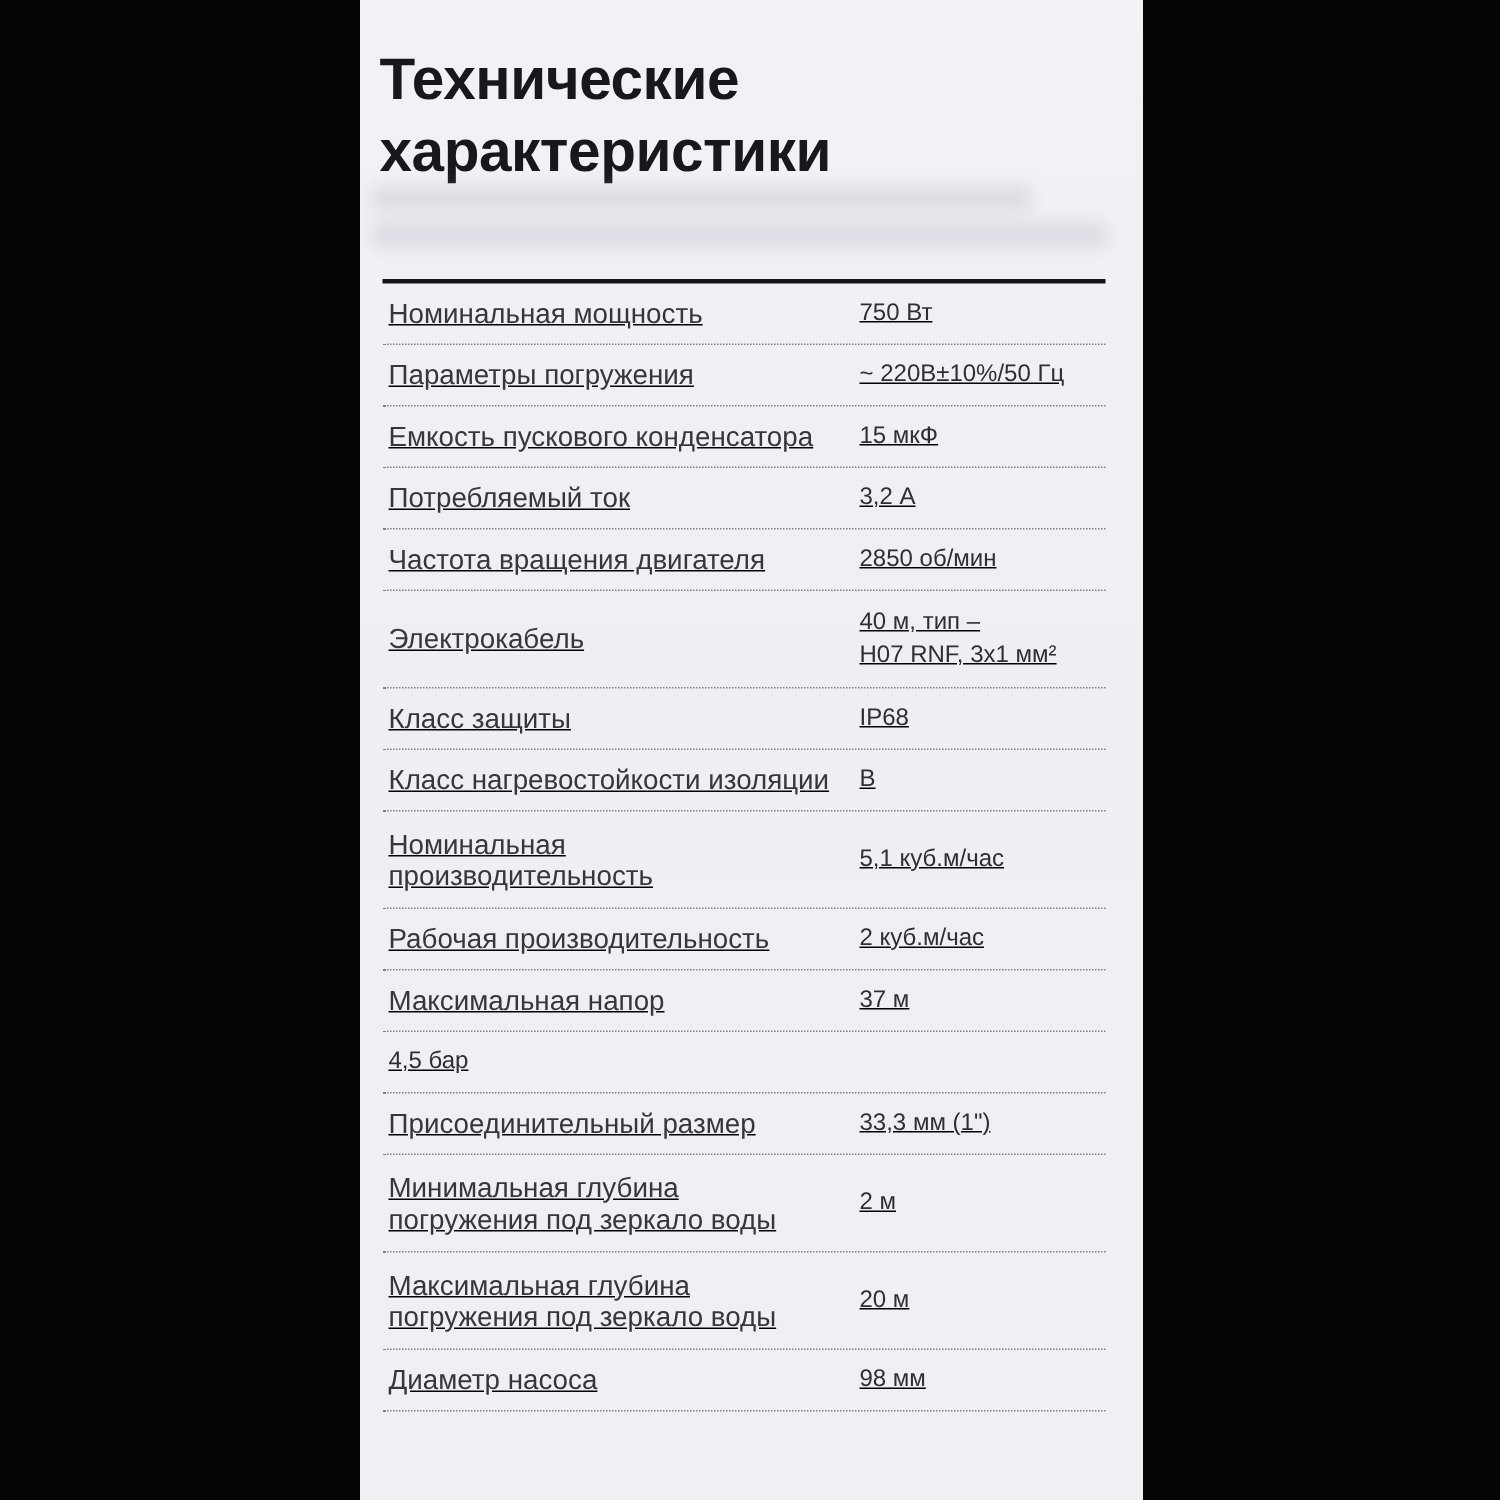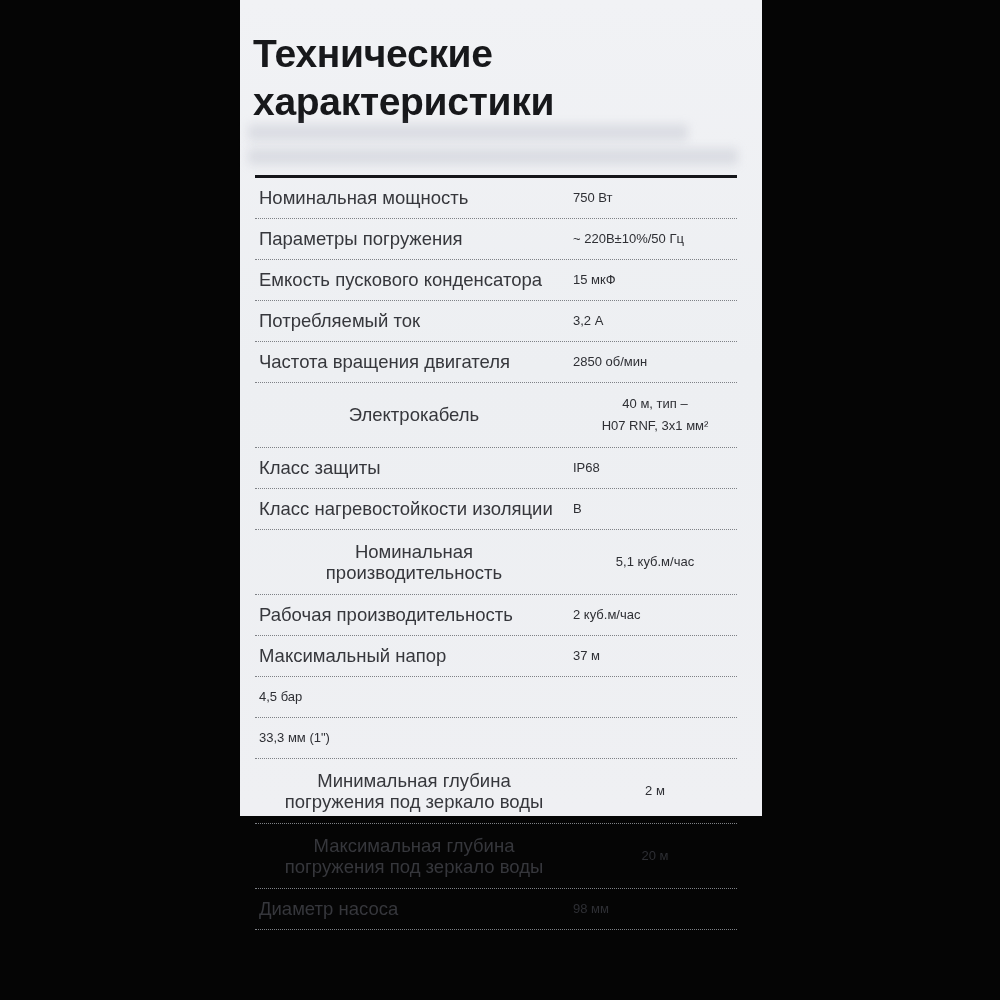--- a/index.html
+++ b/index.html
@@ -12,21 +12,21 @@
     height: 1000px;
     position: relative;
     overflow: hidden;
     font-family: "Liberation Sans", "DejaVu Sans", sans-serif;
   }
   .photo-strip {
     position: absolute;
     left: 240px;
     top: 0;
     width: 522px;
-    height: 816px;
+    height: 1000px;
     background: linear-gradient(180deg, #f1f2f5 0%, #edeff2 45%, #eff0f3 100%);
   }
   .page-title {
     position: absolute;
     left: 13px;
     top: 4px;
     width: 460px;
     font-size: 39px;
     line-height: 48px;
     font-weight: bold;
@@ -40,44 +40,45 @@
     height: 17px;
     background: rgba(168, 174, 186, 0.28);
     border-radius: 4px;
     filter: blur(5px);
   }
   .ghost-band.g1 { top: 124px; width: 440px; }
   .ghost-band.g2 { top: 148px; }
   .spec-table {
     position: absolute;
     left: 15px;
-    top: 175px;
+    top: 186px;
     width: 482px;
     border-top: 3px solid #15161a;
+    text-decoration: underline;
   }
   .spec-row {
     display: flex;
     align-items: center;
     min-height: 41px;
     box-sizing: border-box;
     padding-left: 4px;
     border-bottom: 1px dotted #7e8186;
   }
-  .spec-row.tall { min-height: 65px; text-align: center; }
+  .spec-row.tall { min-height: 65px; }
   .spec-label {
     flex: 0 0 310px;
     padding-right: 4px;
     font-size: 18.5px;
     line-height: 21.5px;
     color: #36373c;
     white-space: pre-line;
   }
   .spec-value {
     flex: 1;
-    font-size: 13px;
+    font-size: 16px;
     line-height: 22px;
     color: #2e2f34;
     white-space: pre-line;
   }
 </style>
 </head>
 <body>
 
 <div class="photo-strip">
 
@@ -134,30 +135,31 @@
 производительность</div>
     <div class="spec-value">5,1 куб.м/час</div>
   </div>
 
   <div class="spec-row">
     <div class="spec-label">Рабочая производительность</div>
     <div class="spec-value">2 куб.м/час</div>
   </div>
 
   <div class="spec-row">
-    <div class="spec-label">Максимальный напор</div>
+    <div class="spec-label">Максимальная напор</div>
     <div class="spec-value">37 м</div>
   </div>
 
 
   <div class="spec-row">
     <div class="spec-value">4,5 бар</div>
   </div>
 
   <div class="spec-row">
+    <div class="spec-label">Присоединительный размер</div>
     <div class="spec-value">33,3 мм (1")</div>
   </div>
 
   <div class="spec-row tall">
     <div class="spec-label">Минимальная глубина
 погружения под зеркало воды</div>
     <div class="spec-value">2 м</div>
   </div>
 
   <div class="spec-row tall">

